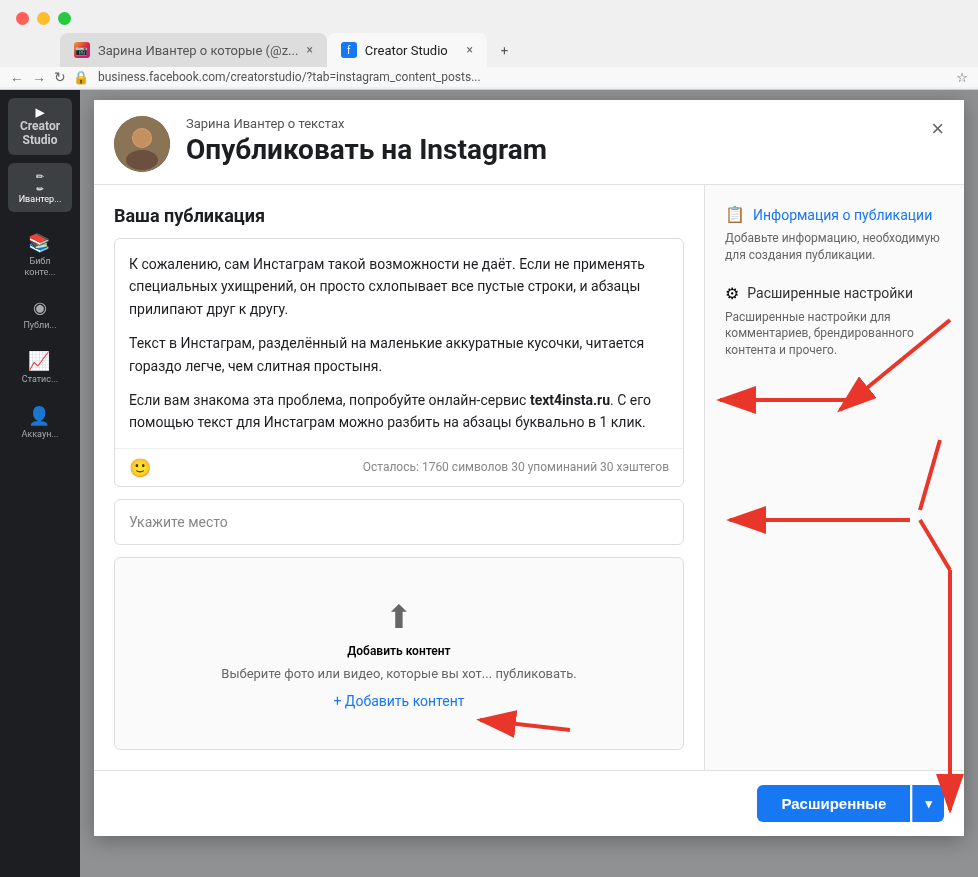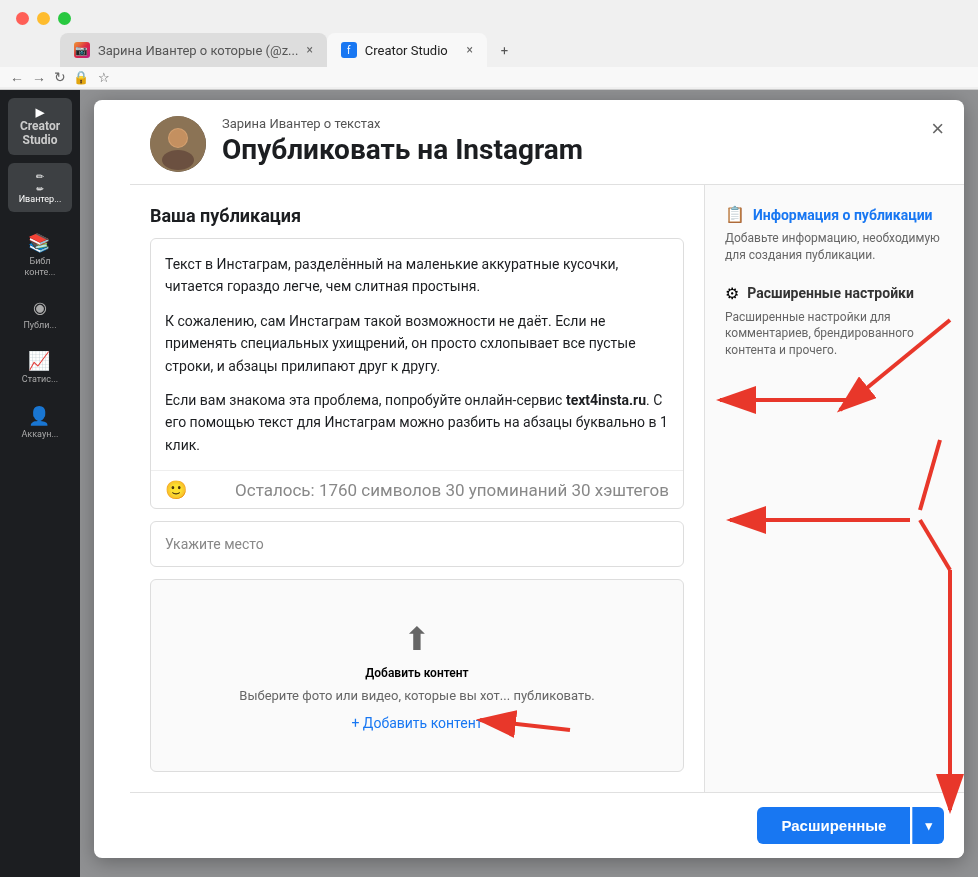--- a/index.html
+++ b/index.html
@@ -154,27 +154,26 @@
       align-items: flex-start;
       justify-content: center;
       padding-top: 0;
       z-index: 10;
     }
 
     .modal {
       background: white;
       width: 870px;
       max-height: 820px;
-      border-radius: 8px;
+      border-radius: 0;
       overflow: hidden;
       display: flex;
       flex-direction: column;
       margin-top: 10px;
       box-shadow: 0 4px 20px rgba(0,0,0,0.3);
-      padding-left: 36px;
     }
 
     .modal-header {
       padding: 16px 20px 12px;
       border-bottom: 1px solid #e0e0e0;
       display: flex;
       align-items: flex-start;
       gap: 16px;
       position: relative;
     }
@@ -239,21 +238,21 @@
     }
     .text-content p { margin-bottom: 12px; }
     .text-content p:last-child { margin-bottom: 0; }
     .text-toolbar {
       border-top: 1px solid #eee;
       padding: 8px 14px;
       display: flex;
       align-items: center;
       justify-content: space-between;
     }
-    .char-count { font-size: 17px; color: #888; }
+    .char-count { font-size: 12px; color: #888; }
     .emoji-btn { font-size: 18px; cursor: pointer; }
 
     .location-field {
       border: 1px solid #ddd;
       border-radius: 6px;
       padding: 14px;
       font-size: 14px;
       color: #888;
       margin-bottom: 12px;
       cursor: pointer;
@@ -283,21 +282,21 @@
       margin-bottom: 20px;
     }
     .panel-section-header {
       display: flex;
       align-items: center;
       gap: 8px;
       margin-bottom: 6px;
     }
     .panel-section-title {
       font-size: 14px;
-      font-weight: 700;
+      font-weight: 400;
       color: #1877f2;
       text-align: center;
     }
     .panel-section-title.gray { color: #333; }
     .panel-icon { font-size: 16px; }
     .panel-desc { font-size: 12px; color: #666; line-height: 1.4; }
 
     
     .modal-footer {
       border-top: 1px solid #e0e0e0;
@@ -363,20 +362,21 @@
     </div>
     <div class="browser-tab inactive" style="min-width:36px; background:transparent;">
       <span>+</span>
     </div>
   </div>
   <div class="address-bar">
     <span class="nav-btn">←</span>
     <span class="nav-btn">→</span>
     <span class="nav-btn">↻</span>
     <span style="font-size:13px; color:#666;">🔒</span>
+    <span style="flex:1; font-size:12px;">business.facebook.com/creatorstudio/?tab=instagram_content_posts...</span>
     <span style="font-size:13px;">☆</span>
   </div>
 </div>
 
 <div class="app-layout">
 
   <div class="sidebar">
     <div class="sidebar-logo">
       <span>▶</span>
       <div style="font-size:12px; color:#ccc;">Creator<br>Studio</div>
@@ -426,22 +426,22 @@
           <button class="modal-close">×</button>
         </div>
 
         <div class="modal-body">
 
           <div class="modal-main">
             <div class="section-title">Ваша публикация</div>
 
             <div class="text-editor">
               <div class="text-content">
+                <p>К сожалению, сам Инстаграм такой возможности не даёт. Если не применять специальных ухищрений, он просто схлопывает все пустые строки, и абзацы прилипают друг к другу.</p>
                 <p>Текст в Инстаграм, разделённый на маленькие аккуратные кусочки, читается гораздо легче, чем слитная простыня.</p>
-                <p>К сожалению, сам Инстаграм такой возможности не даёт. Если не применять специальных ухищрений, он просто схлопывает все пустые строки, и абзацы прилипают друг к другу.</p>
                 <p>Если вам знакома эта проблема, попробуйте онлайн-сервис <strong>text4insta.ru</strong>. С его помощью текст для Инстаграм можно разбить на абзацы буквально в 1 клик.</p>
               </div>
               <div class="text-toolbar">
                 <span class="emoji-btn">🙂</span>
                 <span class="char-count">Осталось: 1760 символов 30 упоминаний 30 хэштегов</span>
               </div>
             </div>
 
             <div class="location-field">
               <span>Укажите место</span>

